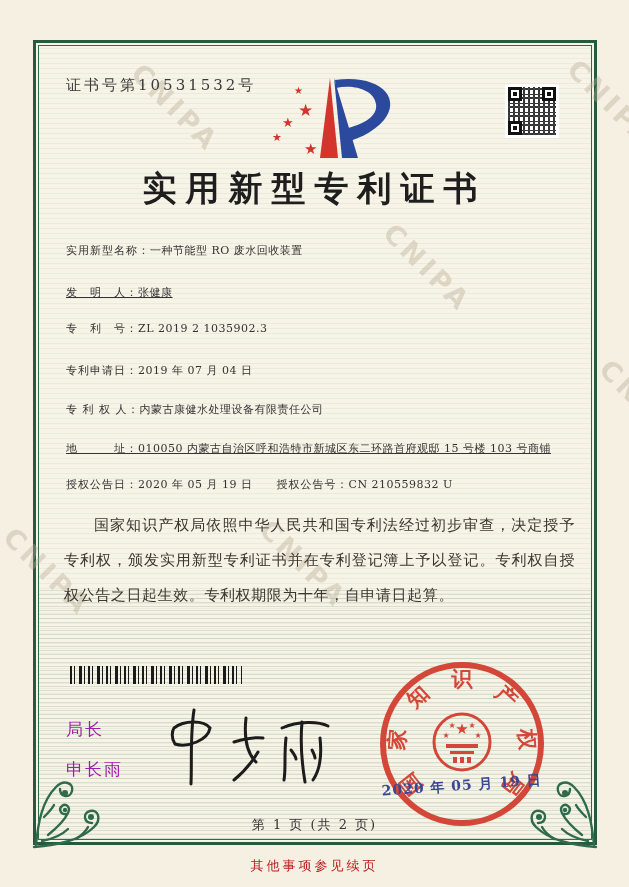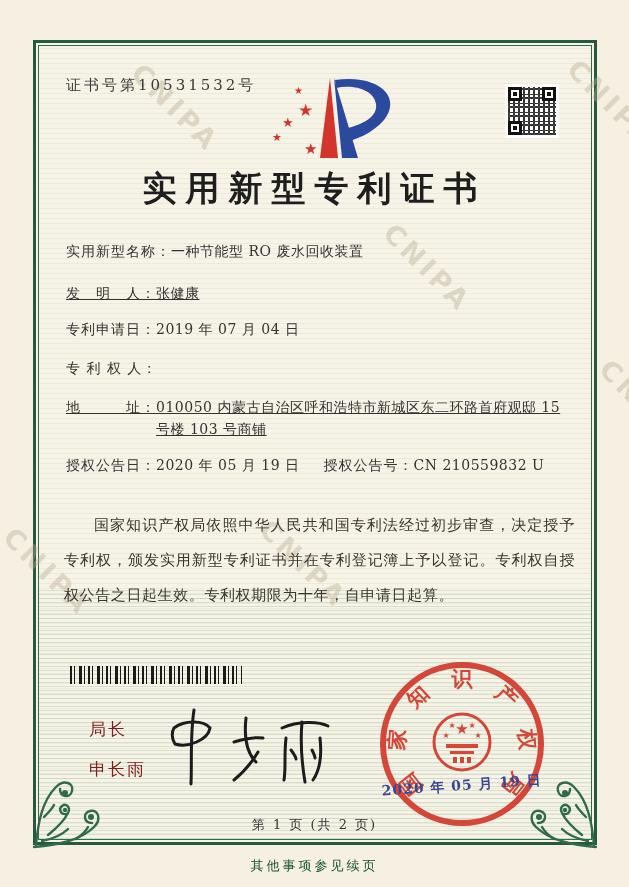--- a/index.html
+++ b/index.html
@@ -49,21 +49,21 @@
   }
   .finder { position:absolute; width:14px; height:14px; border:3px solid #111; background:#fff; }
   .finder::after { content:""; position:absolute; left:2px; top:2px; width:4px; height:4px; background:#111; }
   .finder.tl { left:3px; top:3px; } .finder.tr { right:3px; top:3px; } .finder.bl { left:3px; bottom:3px; }
   
   .title {
     position:absolute; z-index:3; left:0; right:0; top:166px; text-align:center;
     font-size:34px; font-weight:bold; letter-spacing:9px; color:#1e1e1e;
   }
   
-  .fields { position:absolute; z-index:3; left:66px; right:58px; top:240px; font-size:14px; color:#333; }
+  .fields { position:absolute; z-index:3; left:66px; right:58px; top:240px; font-size:11px; color:#333; }
   .field-row { display:flex; margin-bottom:17px; line-height:22px; }
   .field-row.gap-lg { margin-bottom:20px; }
   .field-row.gap-sm { margin-bottom:14px;text-decoration:underline; }
   .f-label { flex:0 0 auto; white-space:nowrap; letter-spacing:1px; }
   .f-value { flex:1 1 auto; letter-spacing:0.5px; }
   .dual { display:flex; }
   .dual .pair2 { margin-left:24px; display:flex; }
   
   .paras { position:absolute; z-index:3; left:64px; right:54px; top:508px; font-size:15px;
     line-height:35px; text-align:justify; color:#3a352f; letter-spacing:0.6px; }
@@ -71,31 +71,31 @@
   
   .barcode {
     position:absolute; z-index:3; left:70px; top:666px; width:172px; height:18px;
     background:repeating-linear-gradient(90deg,
       #1a1a1a 0 2px, transparent 2px 4px,
       #1a1a1a 4px 5px, transparent 5px 9px,
       #1a1a1a 9px 12px, transparent 12px 14px,
       #1a1a1a 14px 15px, transparent 15px 18px);
   }
   
-  .signer { position:absolute; z-index:3; left:66px; top:718px; font-size:17px; color:#7f1d1d;
-    font-family:"DejaVu Sans","Liberation Sans",sans-serif;margin-left:23px; }
+  .signer { position:absolute; z-index:3; left:66px; top:718px; font-size:17px; color:#a21caf;
+    font-family:"DejaVu Sans","Liberation Sans",sans-serif; }
   .signer div { margin-bottom:17px; letter-spacing:2px; }
   .sig-svg { position:absolute; z-index:3; left:160px; top:698px; }
   
   .seal { position:absolute; z-index:4; left:376px; top:658px; width:172px; height:172px; opacity:0.93; }
   
   .page-info { position:absolute; z-index:3; left:0; right:0; top:816px; text-align:center;
     font-size:13px; letter-spacing:2px; color:#333; }
   .footer-note { position:absolute; z-index:3; left:0; right:0; top:857px; text-align:center;
-    font-size:13px; letter-spacing:3px; color:#14532d; }
+    font-size:13px; letter-spacing:3px; color:#b91c1c; }
 </style>
 </head>
 <body>
 
 <div class="page">
 
   <span class="wm" style="left:120px; top:92px;">CNIPA</span>
   <span class="wm" style="left:556px; top:88px;">CNIPA</span>
   <span class="wm" style="left:372px; top:252px;">CNIPA</span>
   <span class="wm" style="left:588px; top:388px;">CNIPA</span>
@@ -165,26 +165,31 @@
 
   <div class="fields">
     <div class="field-row gap-lg">
       <span class="f-label">实用新型名称：</span>
       <span class="f-value">一种节能型 RO 废水回收装置</span>
     </div>
     <div class="field-row gap-sm">
       <span class="f-label">发　明　人：</span>
       <span class="f-value">张健康</span>
     </div>
+    <div class="field-row gap-lg">
+      <span class="f-label">专　利　号：</span>
+      <span class="f-value">ZL 2019 2 1035902.3</span>
+    </div>
     <div class="field-row">
       <span class="f-label">专利申请日：</span>
       <span class="f-value">2019 年 07 月 04 日</span>
     </div>
     <div class="field-row">
       <span class="f-label">专 利 权 人：</span>
+      <span class="f-value">内蒙古康健水处理设备有限责任公司</span>
     </div>
     <div class="field-row gap-sm">
       <span class="f-label">地　　　址：</span>
       <span class="f-value">010050 内蒙古自治区呼和浩特市新城区东二环路首府观邸 15 号楼 103 号商铺</span>
     </div>
     <div class="field-row dual">
       <span class="pair1" style="display:flex;">
         <span class="f-label">授权公告日：</span>
         <span class="f-value" style="flex:0 0 auto;">2020 年 05 月 19 日</span>
       </span>

